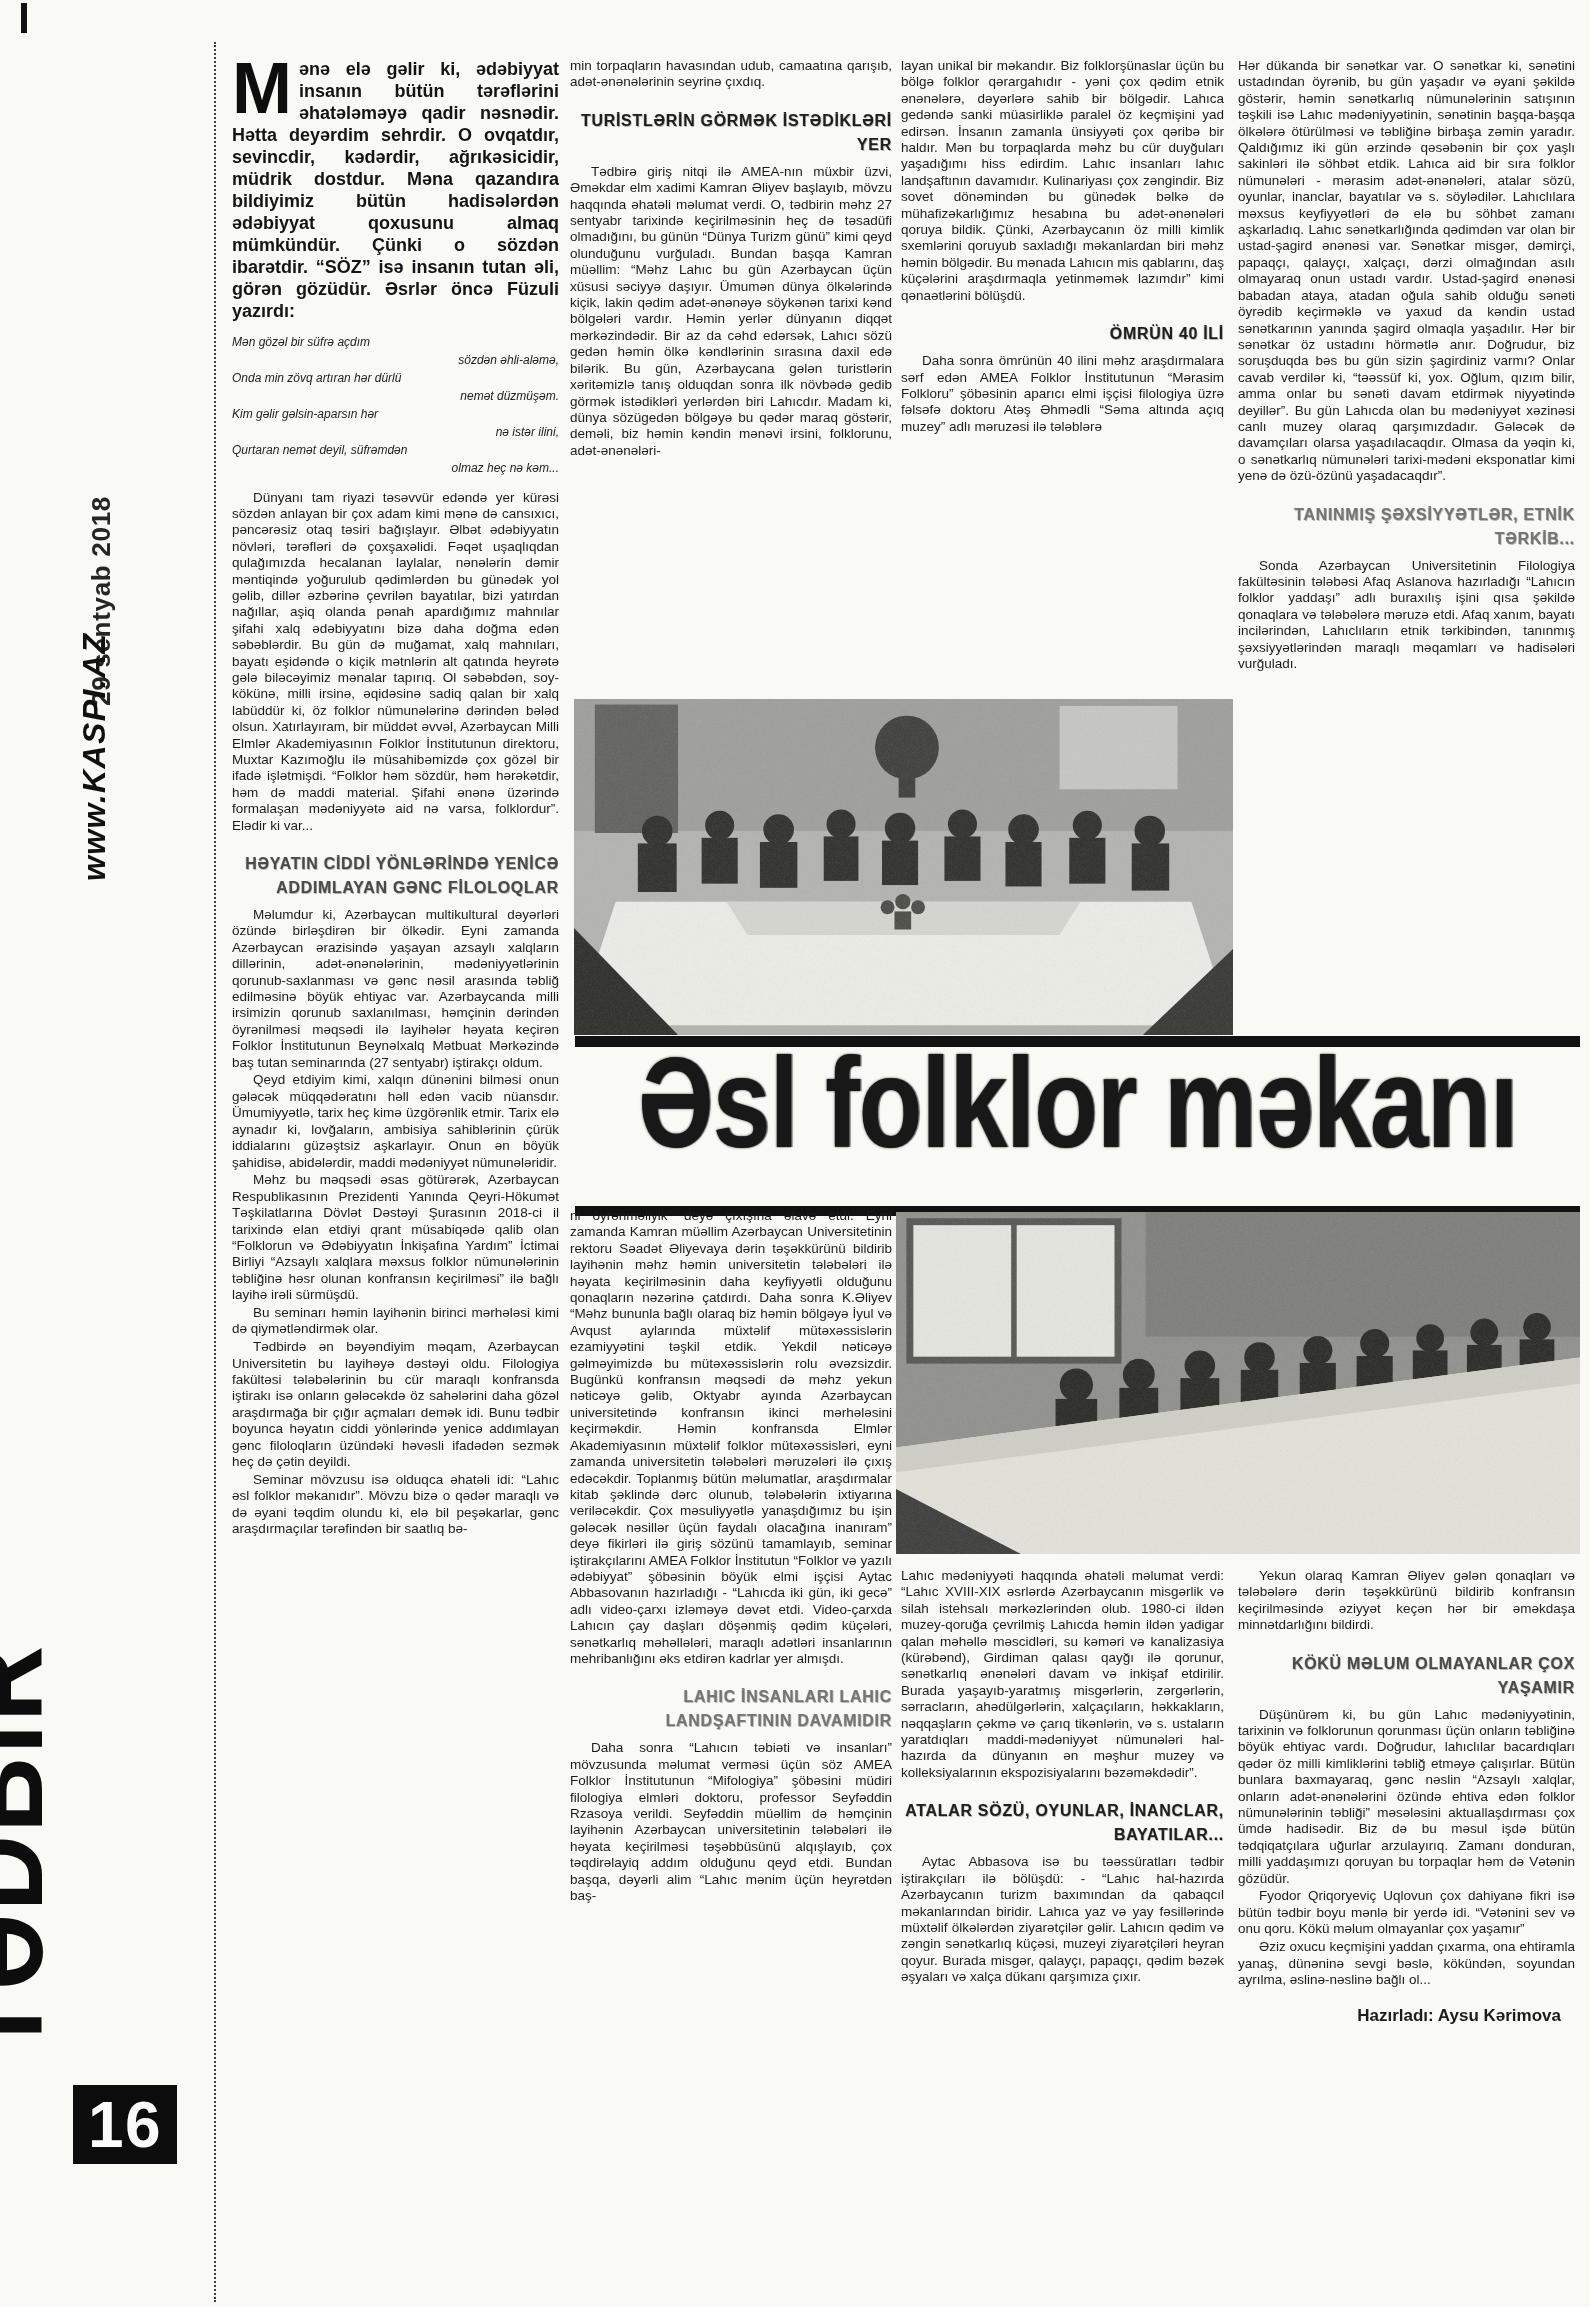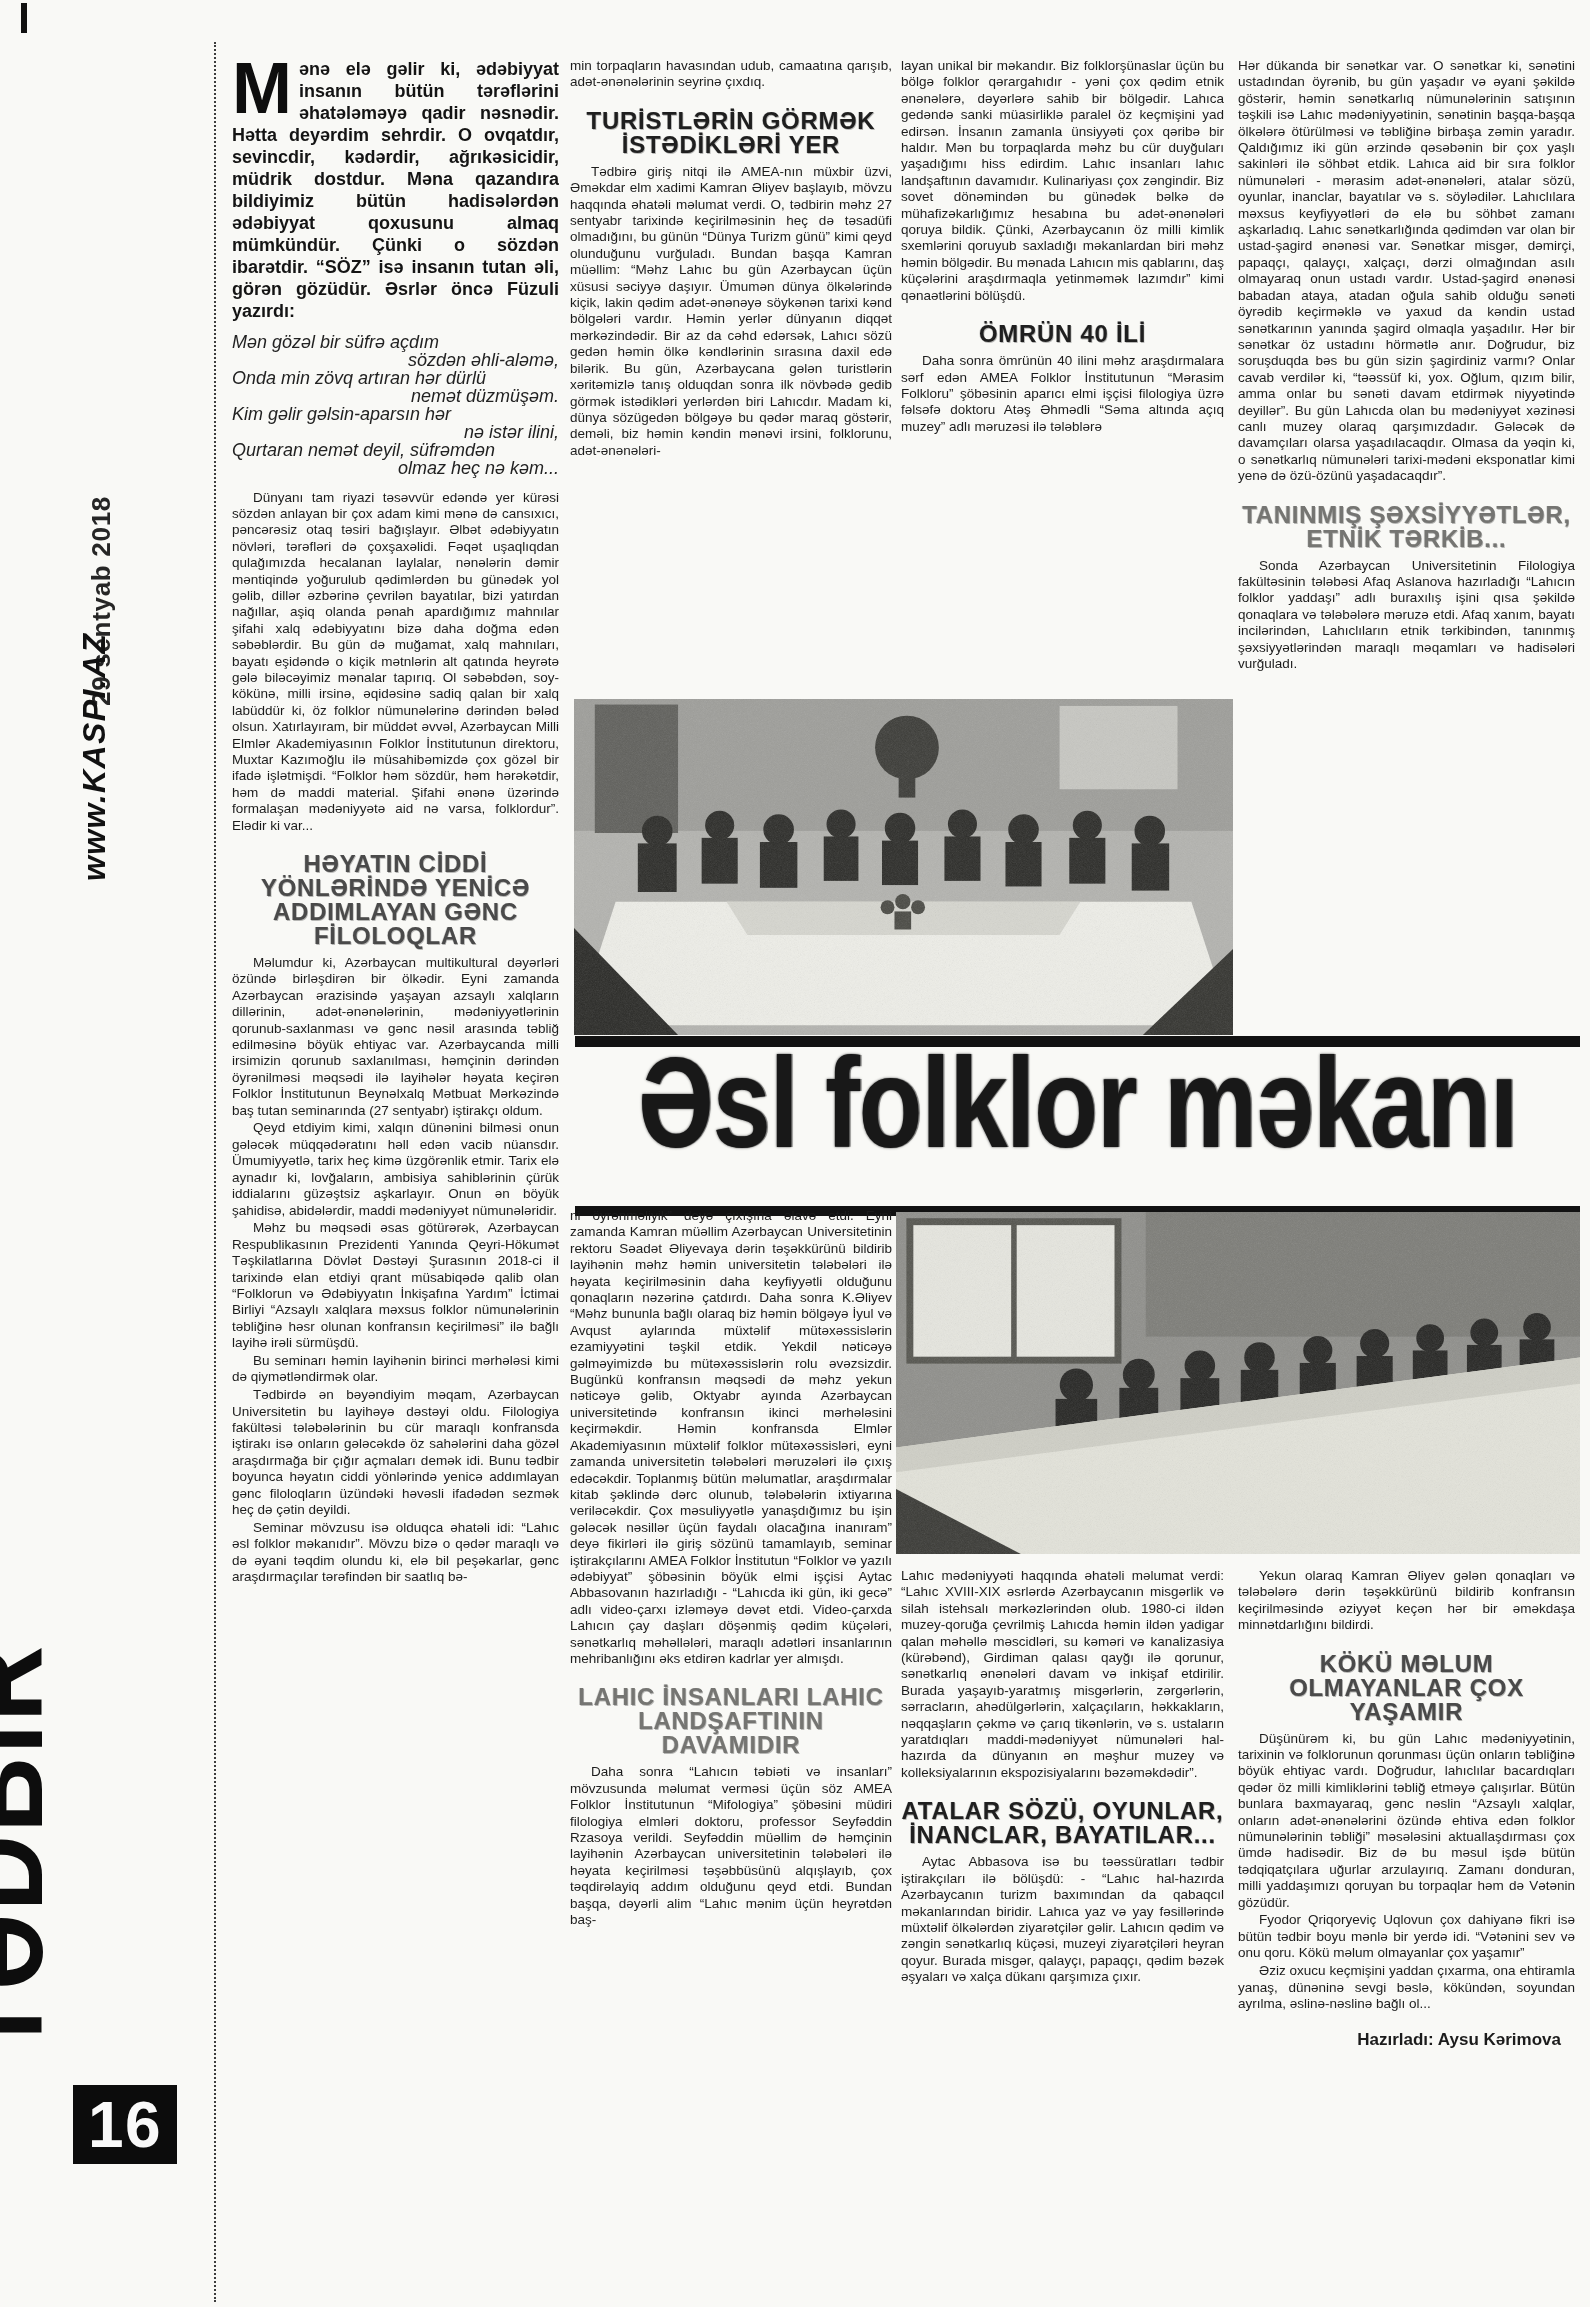--- a/index.html
+++ b/index.html
@@ -16,24 +16,24 @@
                display:flex;align-items:center;justify-content:center;}
   .pagenum-box span{color:#fafafa;font-size:64px;font-weight:700;letter-spacing:1.4px;}
   .divider{position:absolute;left:214px;top:42px;width:0;height:2260px;border-left:2.8px dotted #3c3c3c;}
   .artifact{position:absolute;left:21px;top:2.8px;width:6.2px;height:30.5px;background:#111;}
   
   .col{position:absolute;overflow:hidden;font-size:13.5px;line-height:16.4px;text-align:justify;}
   .col p{margin:0 0 1.4px 0;}
   .col p.ind{text-indent:21px;}
   .lead{font-size:18px;line-height:22px;font-weight:bold;color:#141414;}
   .dropcap{float:left;font-size:72px;line-height:55px;font-weight:900;padding:2.8px 7px 0 0;color:#0e0e0e;}
-  .poem{font-style:italic;font-size:18px;line-height:18px;margin:11px 0 12.5px 0;color:#222;}
+  .poem{font-style:italic;font-size:12px;line-height:18px;margin:11px 0 12.5px 0;color:#222;}
   .poem .r{text-align:right;}
-  .heading{font-weight:900;font-size:24px;line-height:24px;letter-spacing:0.7px;margin:18px 0 7px 0;
-           text-align:center;text-transform:uppercase;
+  .heading{font-weight:900;font-size:16px;line-height:24px;letter-spacing:0.7px;margin:18px 0 7px 0;
+           text-align:right;text-transform:uppercase;
            text-shadow:0.7px 0.7px 0 rgba(60,60,60,.35), -0.7px 0 0 rgba(60,60,60,.2);}
   .h-dark{color:#1f1f1f;}
   .h-mid{color:#4a4a4a;}
   .h-grey{color:#757572;}
   .col1{left:232px;top:58px;width:327px;height:2225px;}
   .col2t{left:570px;top:58px;width:322px;height:638px;}
   .col3t{left:901px;top:58px;width:323px;height:638px;}
   .col4t{left:1238px;top:58px;width:337px;height:973px;}
   .col2b{left:570px;top:1208px;width:322px;height:839px;}
   .col3b{left:901px;top:1568px;width:323px;height:714px;}

